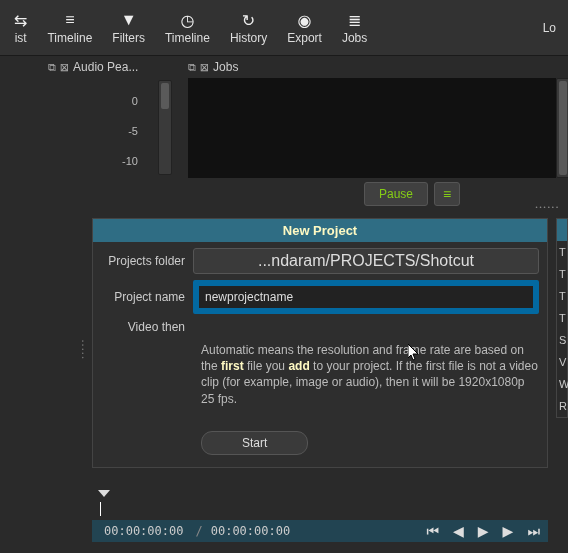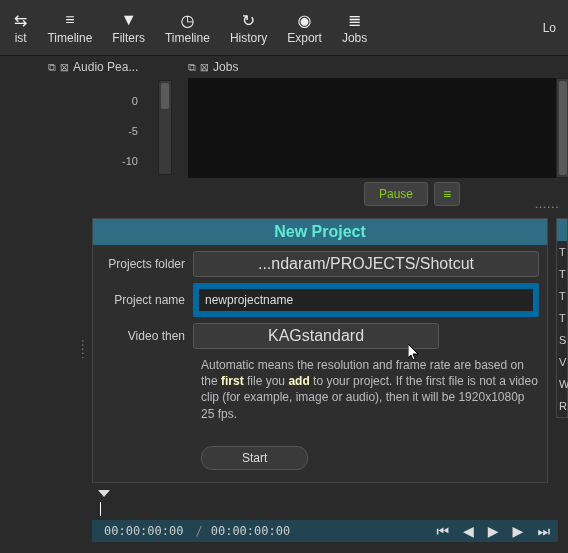--- a/index.html
+++ b/index.html
@@ -142,25 +142,25 @@
   .main-area {
     position: absolute;
     left: 92px;
     top: 218px;
     width: 456px;
     border: 1px solid #444;
     background: #2e2e2e;
   }
   .main-header {
     background: #2f6d84;
-    color: #5eead4;
+    color: #fef9c3;
     font-weight: bold;
     text-align: center;
     padding: 4px 0;
-    font-size: 16px;
+    font-size: 13px;
   }
   .form-row {
     display: flex;
     align-items: center;
     padding: 6px 8px 0 8px;
   }
   .form-label {
     width: 92px;
     text-align: right;
     padding-right: 8px;
@@ -249,21 +249,21 @@
     left: 100px;
     top: 502px;
     width: 1px;
     height: 14px;
     background: #fff;
   }
 
   .timeline-bar {
     position: absolute;
     left: 92px;
-    right: 10px;
+    right: 20px;
     top: 520px;
     height: 22px;
     background: #224452;
     display: flex;
     align-items: center;
     padding: 0 8px;
     gap: 8px;
     justify-content: space-between;
   }
   .tc {
@@ -378,23 +378,20 @@
 
   <div class="form-row">
     <div class="form-label">Project name</div>
     <div class="form-value">
       <input class="text-input" value="newprojectname" style="">
     </div>
   </div>
 
   <div class="form-row">
     <div class="form-label">Video then</div>
-    <div class="form-value">
-      <div class="dropdown small">KAGstandard</div>
-    </div>
   </div>
 
   <div class="help-text">
     <span>Automatic means the resolution and frame rate are based on the </span><b>first</b><span> file you </span><b>add</b><span> to your project. If the first file is not a video clip (for example, image or audio), then it will be 1920x1080p 25 fps.</span>
   </div>
 
   <div class="start-row">
     <button class="btn-start">Start</button>
   </div>
 </div>

